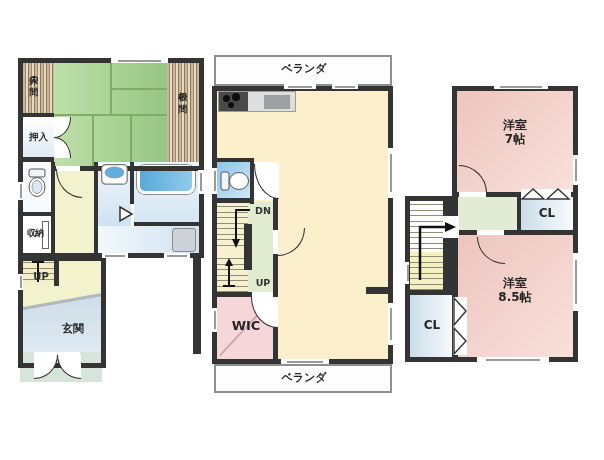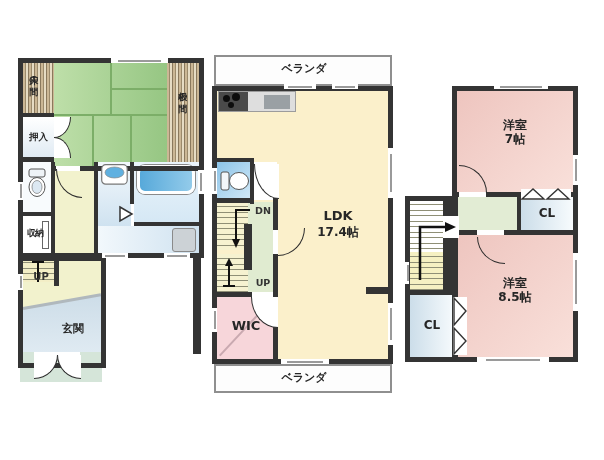--- a/index.html
+++ b/index.html
@@ -169,24 +169,20 @@
     <div class="arc arc-bl fillw" style="left:251px;top:297px;width:26px;height:30px;"></div>
 
     <div class="winH" style="left:284px;top:84px;width:32px;height:5px;"></div>
     <div class="winH" style="left:332px;top:84px;width:26px;height:5px;"></div>
     <div class="winV" style="left:388px;top:148px;width:5px;height:50px;"></div>
     <div class="winV" style="left:388px;top:303px;width:5px;height:42px;"></div>
     <div class="winH" style="left:281px;top:359px;width:48px;height:5px;"></div>
     <div class="winV" style="left:212px;top:168px;width:5px;height:26px;"></div>
     <div class="winV" style="left:212px;top:308px;width:5px;height:24px;"></div>
 
-    <div class="lbl" style="left:298px;top:208px;width:80px;font-size:13px;">
-      <span>LDK</span><br>
-      <span style="font-size:12px;">17.4帖</span>
-    </div>
     <div class="lbl" style="left:250px;top:205px;width:26px;font-size:9.5px;color:#333;">DN</div>
     <div class="lbl" style="left:250px;top:277px;width:26px;font-size:9.5px;color:#333;">UP</div>
     <div class="lbl" style="left:222px;top:318px;width:48px;font-size:13px;">WIC</div>
   </div>
 
   <div class="layer">
 
     <div class="abs" style="left:457px;top:91px;width:116px;height:101px;background:linear-gradient(135deg,#eec5bf,#f9e0da);"></div>
     <div class="abs" style="left:457px;top:235px;width:116px;height:122px;background:linear-gradient(135deg,#eec5bf,#f9e0da);"></div>
     <div class="abs" style="left:457px;top:197px;width:60px;height:35px;background:#e2ecd4;"></div>

